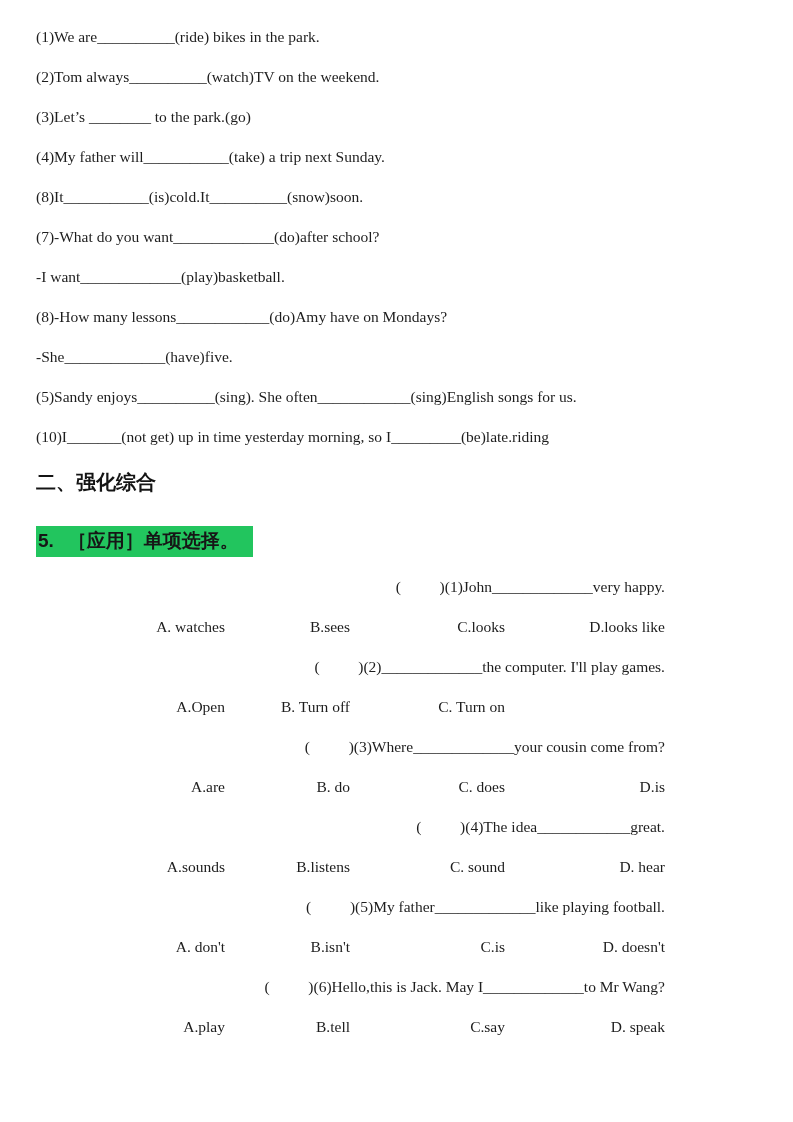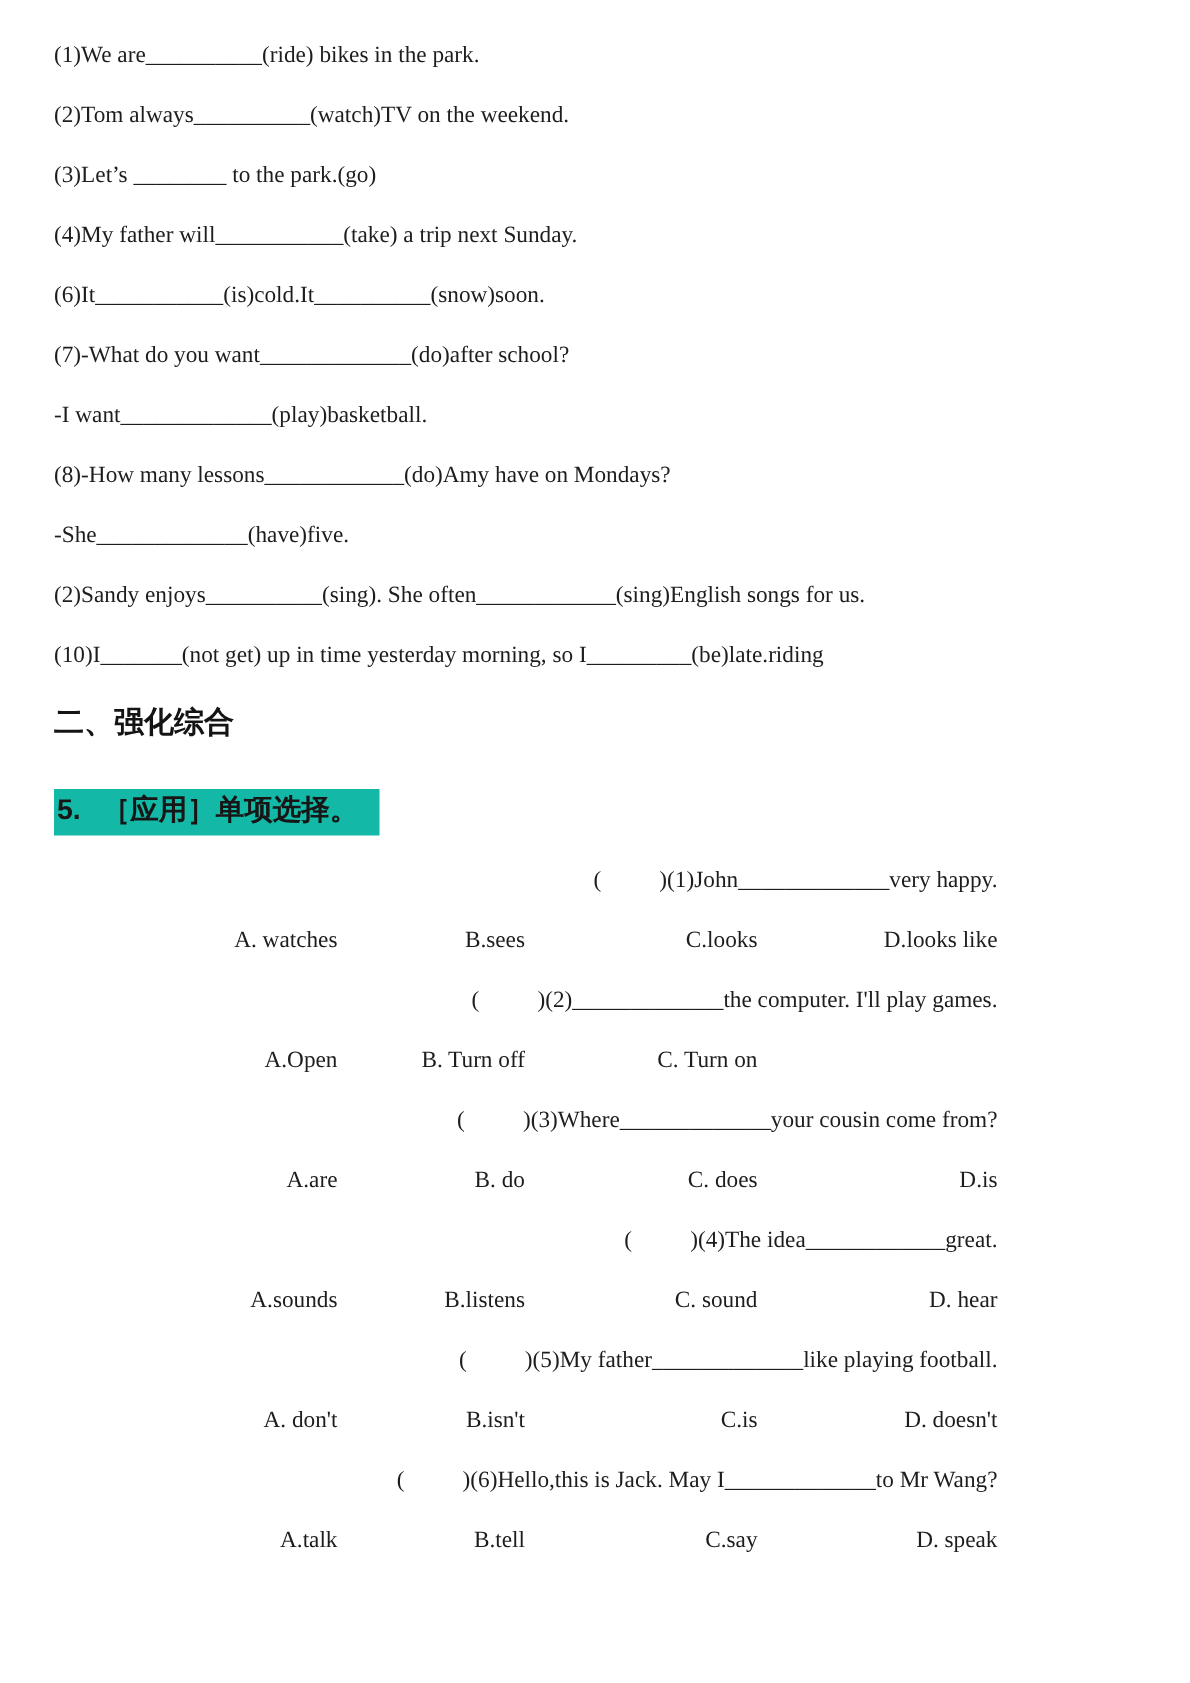--- a/index.html
+++ b/index.html
@@ -35,21 +35,21 @@
     line-height: 24px;
     margin: 24px 0 0 0;
     color: #141414;
   }
   .sub-head {
     margin: 32px 0 0 0;
     line-height: 24px;
   }
   .hl {
     display: inline-block;
-    background: #14b8a6;
+    background: #22c55e;
     padding: 3px 14px 4px 2px;
     font-family: "Liberation Sans", "DejaVu Sans", sans-serif;
     font-weight: bold;
     font-size: 19px;
     color: #161616;
   }
   .hl .num {
     margin-right: 14px;
   }
   .mc {
@@ -75,26 +75,26 @@
 </head>
 <body>
 
 <div class="page">
 
   <section>
     <p class="q">(1)We are__________(ride) bikes in the park.</p>
     <p class="q">(2)Tom always__________(watch)TV on the weekend.</p>
     <p class="q">(3)Let’s ________ to the park.(go)</p>
     <p class="q">(4)My father will___________(take) a trip next Sunday.</p>
-    <p class="q">(6)It___________(is)cold.It__________(snow)soon.</p>
+    <p class="q">(8)It___________(is)cold.It__________(snow)soon.</p>
     <p class="q">(7)-What do you want_____________(do)after school?</p>
     <p class="q">-I want_____________(play)basketball.</p>
     <p class="q">(8)-How many lessons____________(do)Amy have on Mondays?</p>
     <p class="q">-She_____________(have)five.</p>
-    <p class="q">(2)Sandy enjoys__________(sing). She often____________(sing)English songs for us.</p>
+    <p class="q">(5)Sandy enjoys__________(sing). She often____________(sing)English songs for us.</p>
     <p class="q">(10)I_______(not get) up in time yesterday morning, so I_________(be)late.riding</p>
   </section>
 
   <h2 class="sec-title">二、强化综合</h2>
 
   <div class="sub-head">
     <span class="hl"><span class="num">5.</span><span>［应用］单项选择。</span></span>
   </div>
 
   <section class="mc">
@@ -144,21 +144,21 @@
         <span class="opt">A. don't</span>
         <span class="opt">B.isn't</span>
         <span class="opt">C.is</span>
         <span class="opt">D. doesn't</span>
       </div>
     </div>
 
     <div>
       <p class="mc-stem">(&nbsp;&nbsp;&nbsp;&nbsp;&nbsp;&nbsp;&nbsp;&nbsp;&nbsp;&nbsp;)(6)Hello,this is Jack. May I_____________to Mr Wang?</p>
       <div class="opts">
-        <span class="opt">A.talk</span>
+        <span class="opt">A.play</span>
         <span class="opt">B.tell</span>
         <span class="opt">C.say</span>
         <span class="opt">D. speak</span>
       </div>
     </div>
 
   </section>
 
 </div>
 

